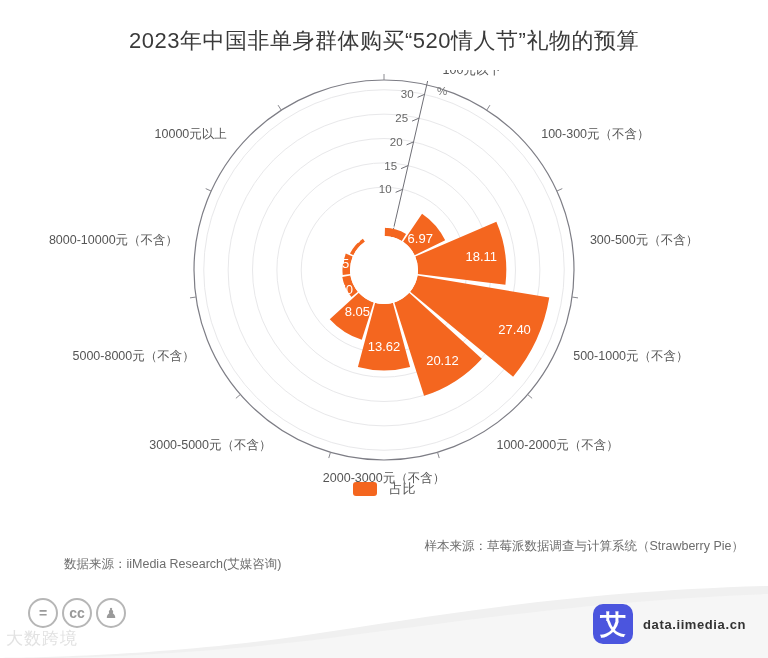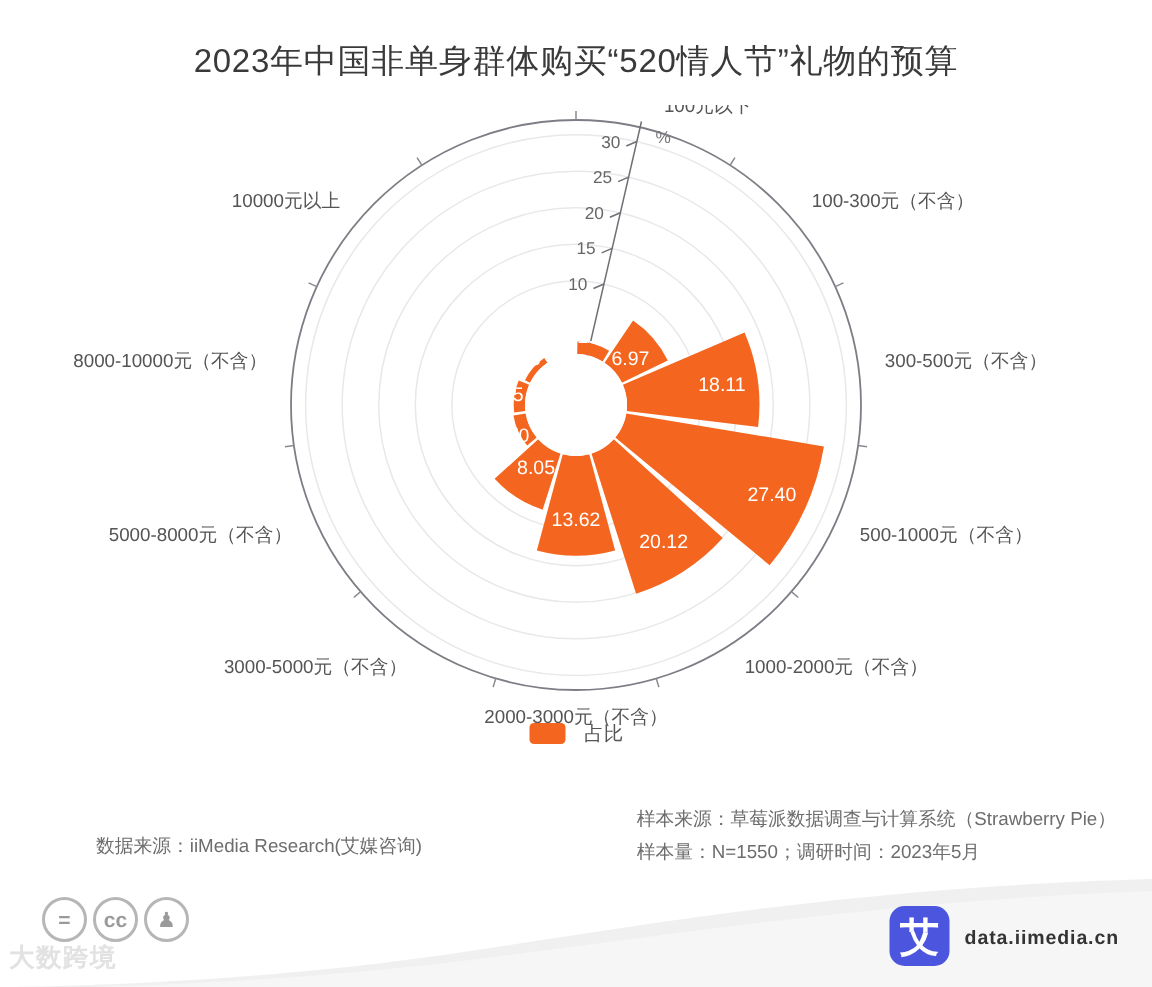--- a/index.html
+++ b/index.html
@@ -104,21 +104,21 @@
     color: #9a9a9a;
     font-size: 14px;
     font-weight: bold;
     background: transparent;
   }
   #watermark {
     position: absolute;
     left: 6px; top: 627px;
     font-size: 17px;
     color: #e2e2e2;
-    font-weight: bold;
+    font-weight: normal;
     letter-spacing: 1px;
     white-space: nowrap;
   }
   #brand {
     position: absolute;
     right: 22px; top: 604px;
     display: flex;
     align-items: center;
     gap: 10px;
   }
@@ -240,21 +240,20 @@
 
   <div id="legend">
     <span class="swatch"></span>
     <span class="lbl">占比</span>
   </div>
 
   <div id="source-left">数据来源：iiMedia Research(艾媒咨询)</div>
 
   <div id="source-right">
     <div>样本来源：草莓派数据调查与计算系统（Strawberry Pie）</div>
-    <div>样本量：N=1550；调研时间：2023年5月</div>
   </div>
 
   <div id="bottom-bar">
     <svg id="swoosh" viewBox="0 0 768 72" preserveAspectRatio="none">
       <path d="M768,0 L768,72 L0,72 C0,72 150,72 300,50 C430,31 560,6 768,0 Z" fill="#f0f0f0"></path>
       <path d="M768,8 L768,72 L60,72 C60,72 190,70 330,52 C470,34 600,14 768,8 Z" fill="#f6f6f6"></path>
     </svg>
   </div>
 
   <div id="cc-icons">

